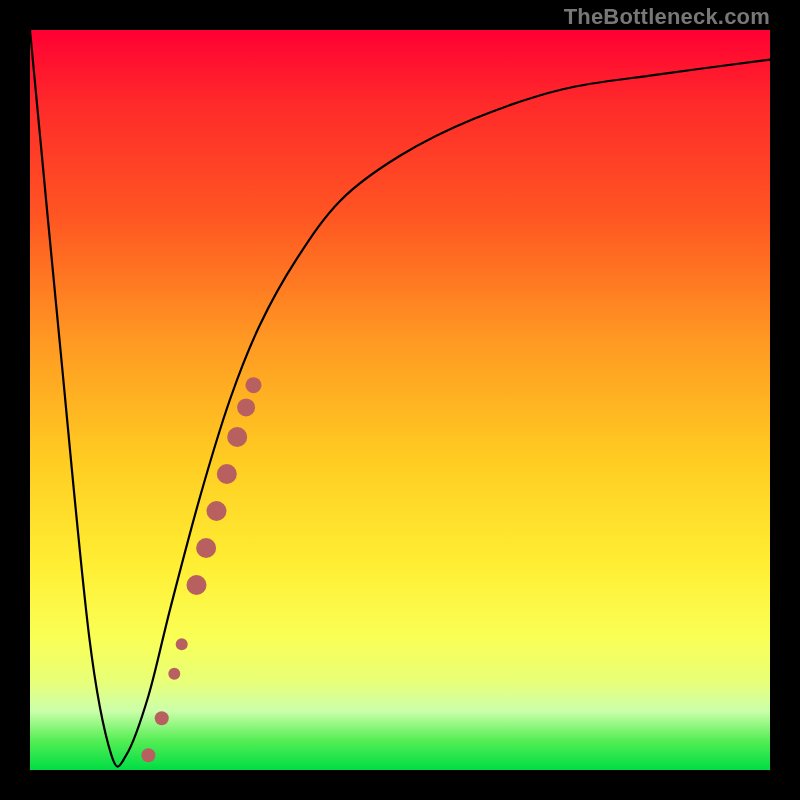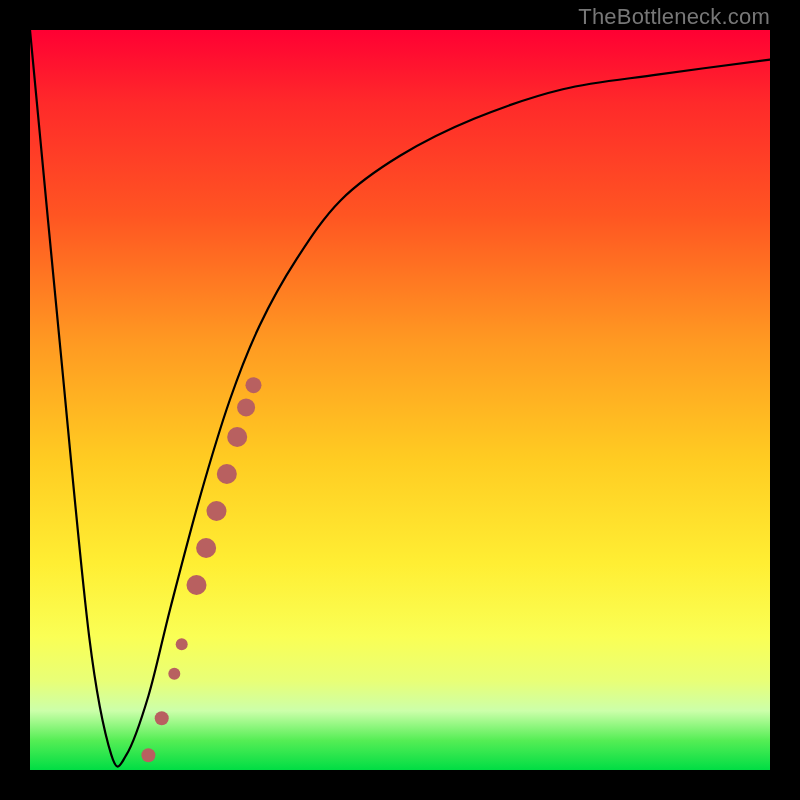--- a/index.html
+++ b/index.html
@@ -36,21 +36,21 @@
       #55ee55 96%,
       #00dd44 100%
     );
   }
   .watermark {
     position: absolute;
     top: 4px;
     right: 30px;
     color: #777;
     font-size: 22px;
-    font-weight: 400;
+    font-weight: 700;
     letter-spacing: 0.2px;
     user-select: none;
   }
   svg.curve {
     position: absolute;
     left: 0;
     top: 0;
     width: 740px;
     height: 740px;
     overflow: visible;

